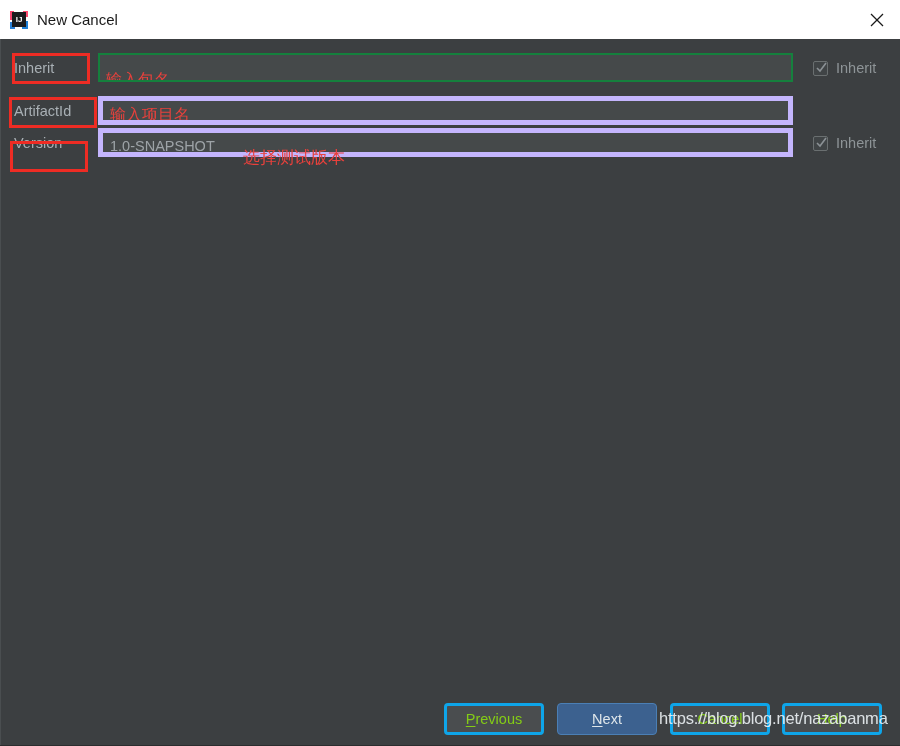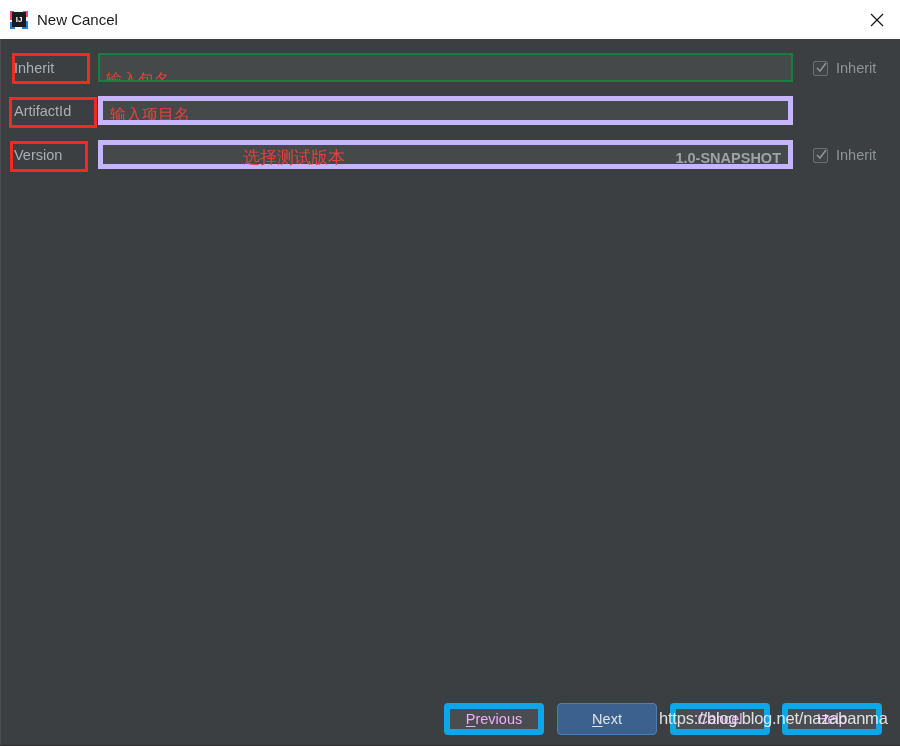--- a/index.html
+++ b/index.html
@@ -162,23 +162,23 @@
     color: #e8413c;
     font-size: 17px;
     white-space: nowrap;
   }
 
   
   .btn {
     position: absolute;
     height: 32px;
     background: #4a4d4f;
-    border: 6px solid #0ea5e9;
+    border: 3px solid #0ea5e9;
     border-radius: 4px;
-    color: #f0abfc;
+    color: #84cc16;
     font-size: 14.5px;
     display: flex; align-items: center; justify-content: center;
     cursor: default;
     white-space: nowrap;
   }
   .btn.primary {
     background: #3c618f;
     border: 1px solid #4b7fb5;
     color: #dfe6ea;
   }
@@ -252,23 +252,23 @@
     </div>
   </div>
 
   <div class="form-row" style="top:96px;">
     <div class="field-label">ArtifactId</div>
     <div class="text-input" style="left:98px; width:695px;">
       <span class="placeholder-cn">输入项目名</span>
     </div>
   </div>
 
-  <div class="form-row" style="top:140px;text-align:right;">
+  <div class="form-row" style="top:128px;">
     <div class="field-label">Version</div>
-    <div class="text-input" style="left:98px; width:695px;font-weight:bold;">
+    <div class="text-input" style="left:98px; width:695px;">
       <span class="value-text">1.0-SNAPSHOT</span>
     </div>
     <div class="inherit-group" style="left:813px; top:0px;">
       <div class="checkbox">
         <div class="tick">
           <svg width="11" height="15" viewBox="0 0 11 15">
             <polyline points="1,8 4,11 10,3" fill="none" stroke="#8b9195" stroke-width="1.6"></polyline>
           </svg>
         </div>
       </div>

